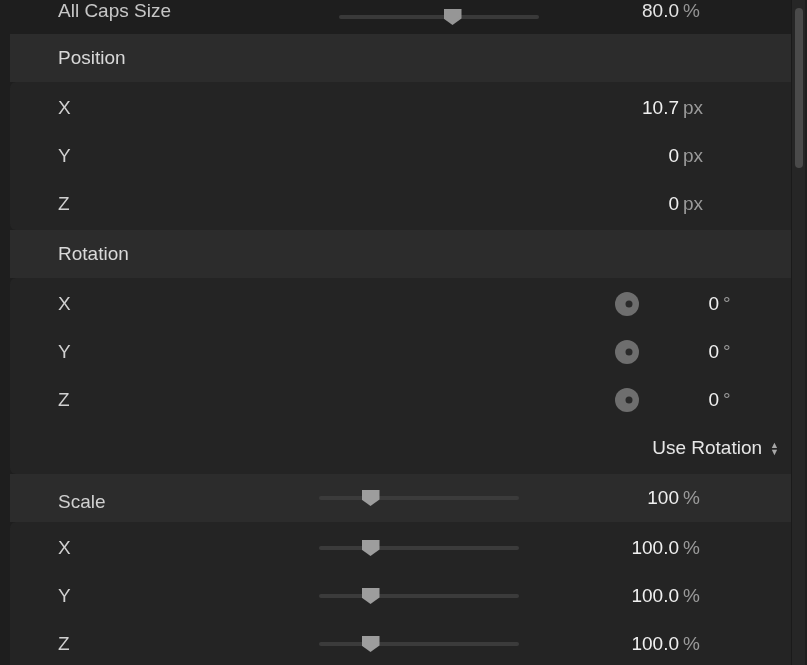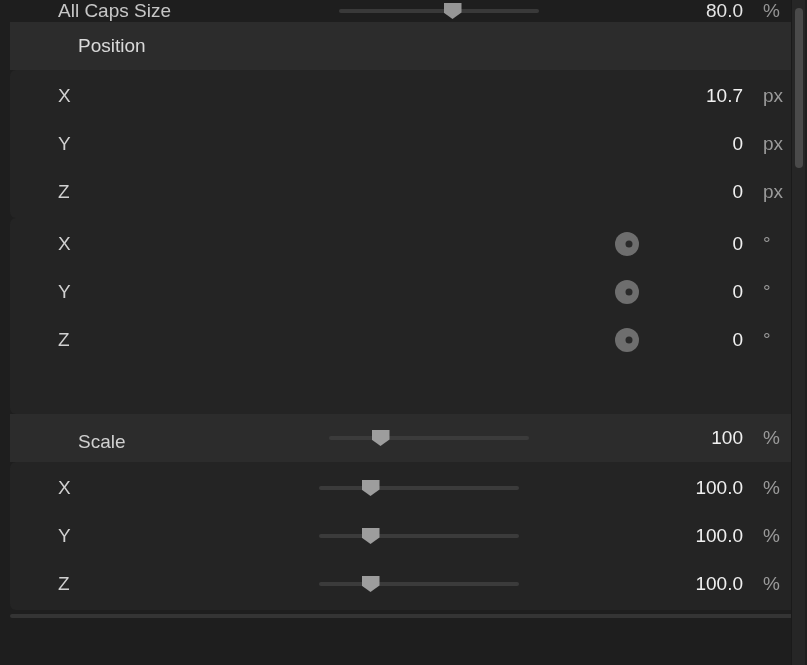--- a/index.html
+++ b/index.html
@@ -17,30 +17,30 @@
     height: 100%;
     padding: 0 10px 0 10px;
   }
   .row {
     display: flex;
     align-items: center;
     height: 48px;
     padding-right: 8px;
   }
   .row.partial-top {
-    height: 22px;
+    height: 34px;
     align-items: flex-start;
     overflow: hidden;
     opacity: 0.95;
   }
   .row.sub {
     padding-left: 48px;
   }
   .row.header {
-    padding-left: 68px;
+    padding-left: 48px;
     background: #2c2c2c;
   }
   .group-block {
     background: #242424;
     border-radius: 6px;
     padding: 2px 0;
   }
   .label {
     flex: 0 0 200px;
     color: #d0d0d0;
@@ -89,22 +89,21 @@
     width: 7px; height: 7px;
     background: #2a2a2a;
     border-radius: 50%;
     top: 50%; left: 60%;
     transform: translate(-50%, -50%);
   }
   .value-area {
     flex: 0 0 170px;
     display: flex;
     align-items: center;
-    justify-content: flex-end;
-    gap: 20px;
+    gap: 4px;
   }
   .value {
     color: #f0f0f0;
     min-width: 60px;
     text-align: right;
     font-variant-numeric: tabular-nums;
   }
   .unit {
     color: #9a9a9a;
     min-width: 26px;
@@ -193,20 +192,23 @@
     <div class="row sub">
       <div class="label">Z</div>
       <div class="spacer"></div>
       <div class="value-area">
         <span class="value">0</span>
         <span class="unit">px</span>
       </div>
     </div>
   </div>
 
+  <div class="row header">
+    <span>Rotation</span>
+  </div>
 
   <div class="group-block">
     <div class="row sub">
       <div class="label">X</div>
       <div class="spacer"></div>
       <div class="dial"></div>
       <div class="value-area" style="flex:0 0 130px;">
         <span class="value">0</span>
         <span class="unit">°</span>
       </div>
@@ -224,20 +226,27 @@
       <div class="label">Z</div>
       <div class="spacer"></div>
       <div class="dial"></div>
       <div class="value-area" style="flex:0 0 130px;">
         <span class="value">0</span>
         <span class="unit">°</span>
       </div>
     </div>
     <div class="row sub">
       <div class="spacer"></div>
+      <div class="dropdown">
+        <span>Use Rotation</span>
+        <span class="stepper">
+          <span>▲</span>
+            <span>▼</span>
+        </span>
+      </div>
       <div style="width:10px;"></div>
     </div>
   </div>
 
   <div class="row header">
     <div class="label" style="flex:0 0 160px;margin-top:7px;">Scale</div>
     <div class="slider-area">
       <div class="slider">
         <div class="slider-track"></div>
         <div class="slider-thumb" style="left:26%;"></div>

